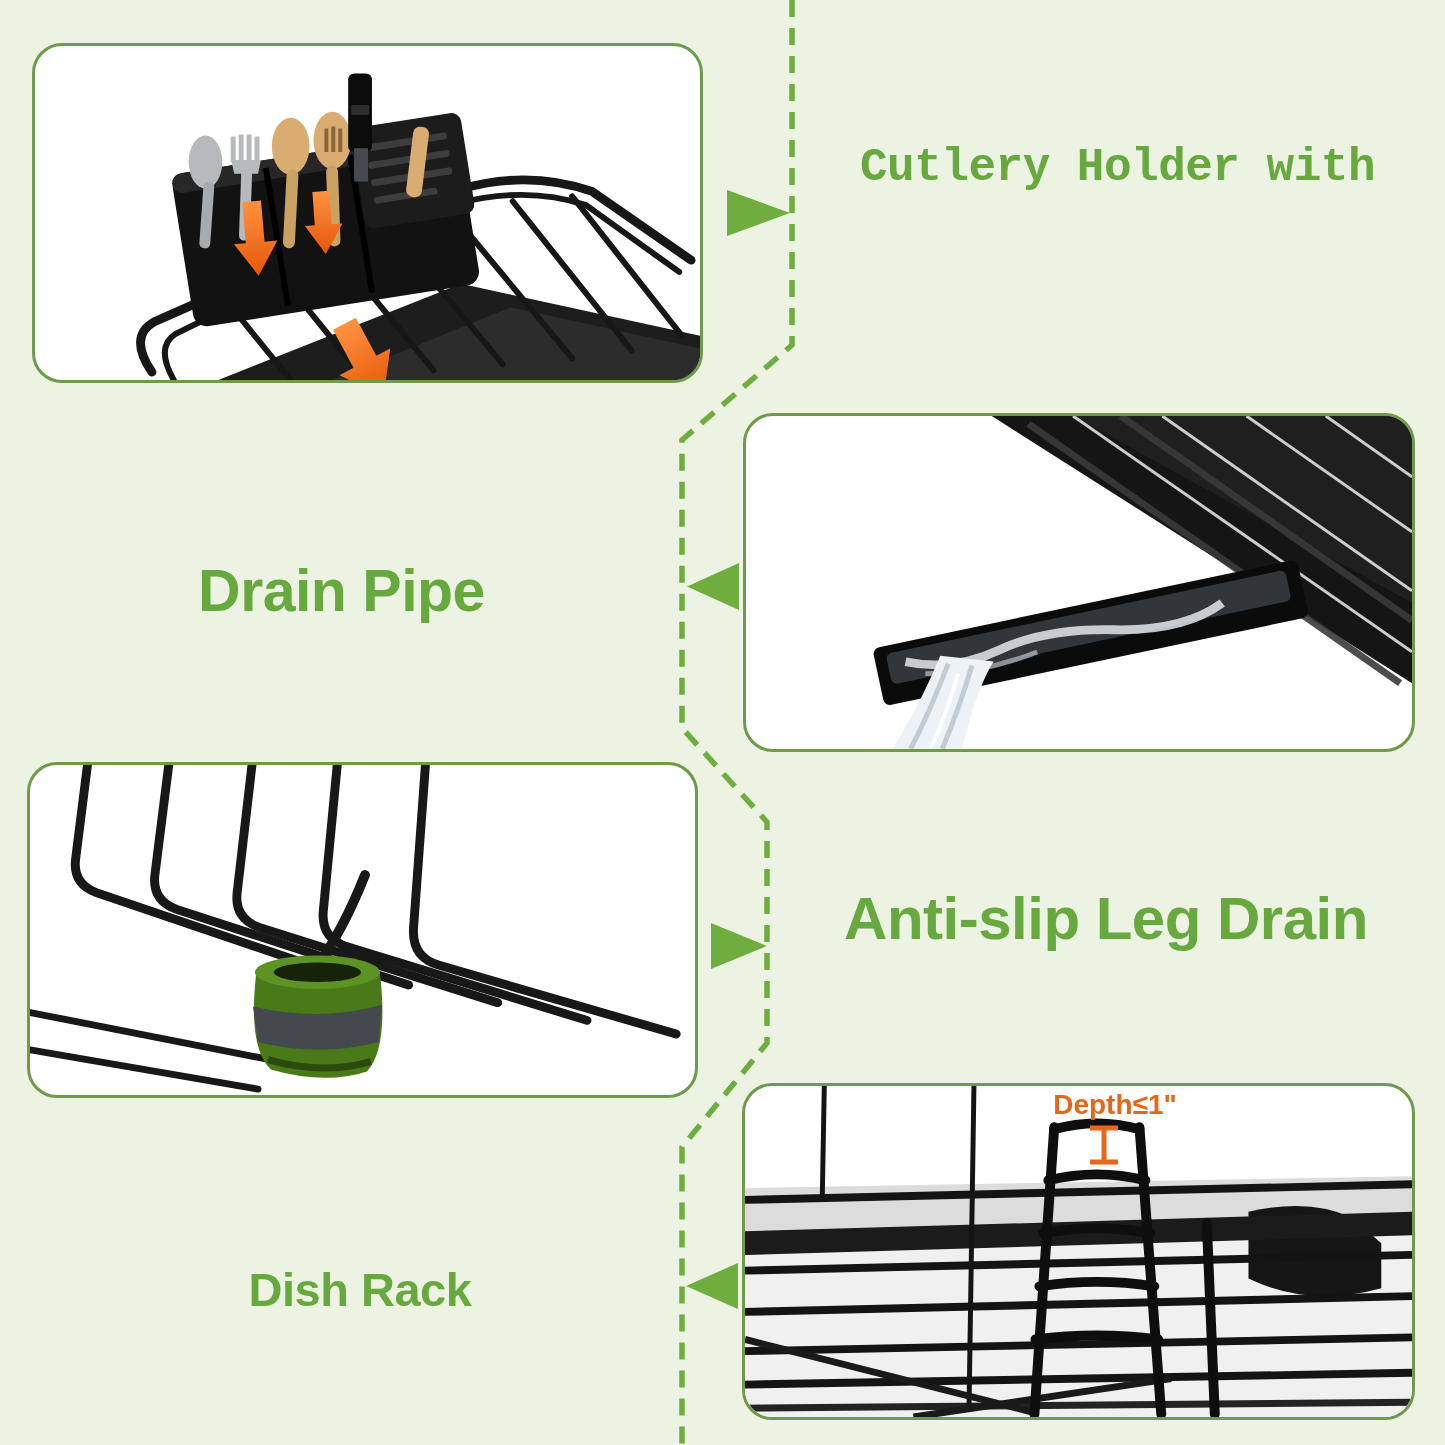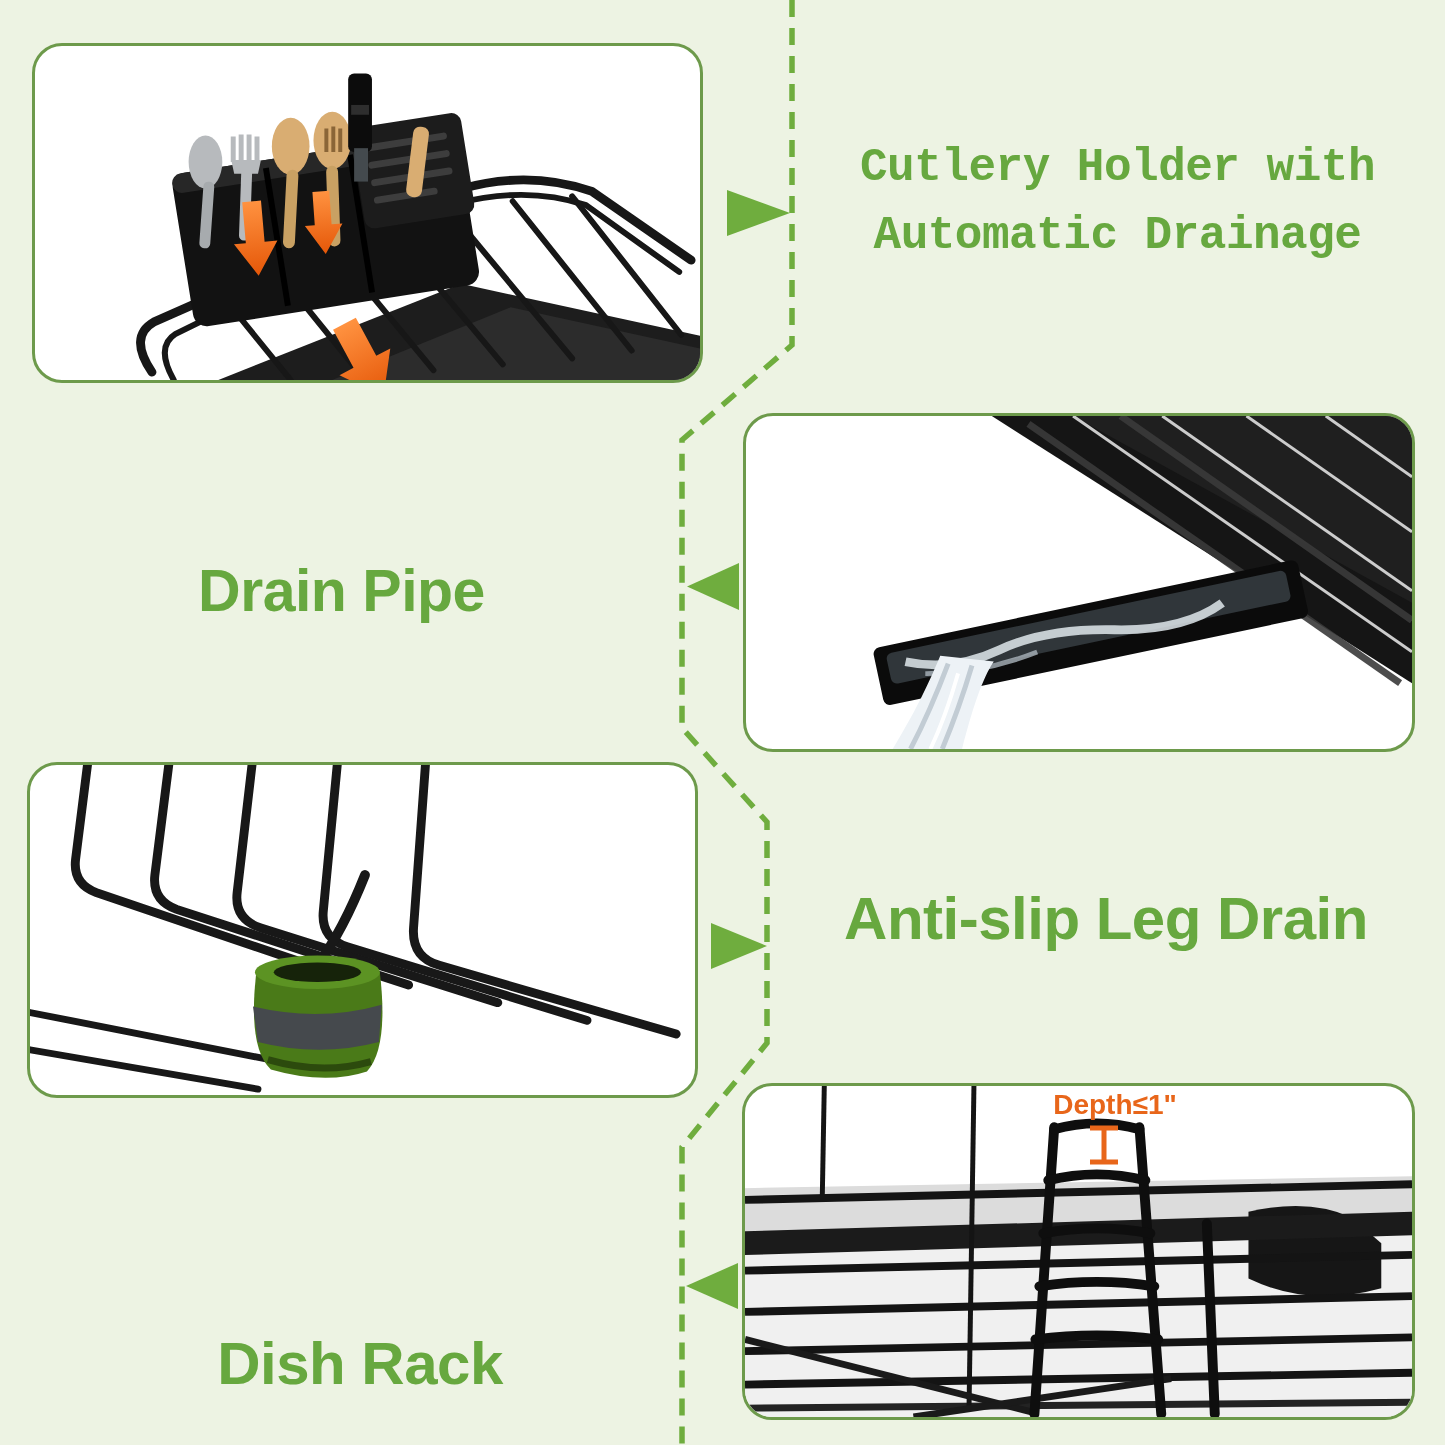--- a/index.html
+++ b/index.html
@@ -42,21 +42,21 @@
   .feature-title{
     position:absolute;
     color:var(--heading-green);
     font-weight:bold;
     text-align:center;
     letter-spacing:-0.5px;
   }
   #title-cutlery{left:790px;top:134px;width:655px;font-size:46px;line-height:68px;font-family:Liberation Mono, monospace;}
   #title-drain{left:0px;top:554px;width:683px;font-size:59px;line-height:74px;}
   #title-leg{left:767px;top:884px;width:678px;font-size:60px;line-height:70px;}
-  #title-rack{left:30px;top:1328px;width:660px;font-size:60px;line-height:72px;}
+  #title-rack{left:30px;top:1254px;width:660px;font-size:47px;line-height:72px;}
   .depth-note{
     position:absolute;left:280px;top:3px;width:180px;
     color:var(--annotation-orange);
     font-weight:bold;font-size:28px;text-align:center;
   }
   .depth-measure{position:absolute;left:340px;top:38px;}
 </style>
 </head>
 <body>
 
@@ -235,19 +235,18 @@
   </svg>
   <svg class="arrow" style="left:711px;top:923px" width="56" height="46" viewBox="0 0 56 46">
     <polygon points="0,0 0,46 56,23" fill="var(--accent-green)"></polygon>
   </svg>
   <svg class="arrow" style="left:686px;top:1263px" width="52" height="46" viewBox="0 0 52 46">
     <polygon points="52,0 52,46 0,23" fill="var(--accent-green)"></polygon>
   </svg>
 
   <div class="feature-title" id="title-cutlery">
     <div>Cutlery Holder with</div>
-    <div>Automatic Drainage</div>
   </div>
   <div class="feature-title" id="title-drain">Drain Pipe</div>
   <div class="feature-title" id="title-leg">Anti-slip Leg Drain</div>
   <div class="feature-title" id="title-rack">Dish Rack</div>
 
 </div>
 
 </body></html>

